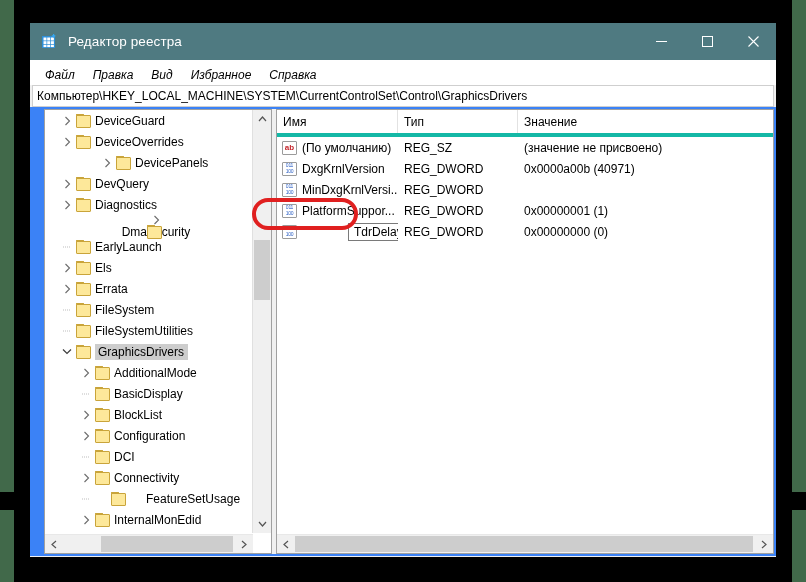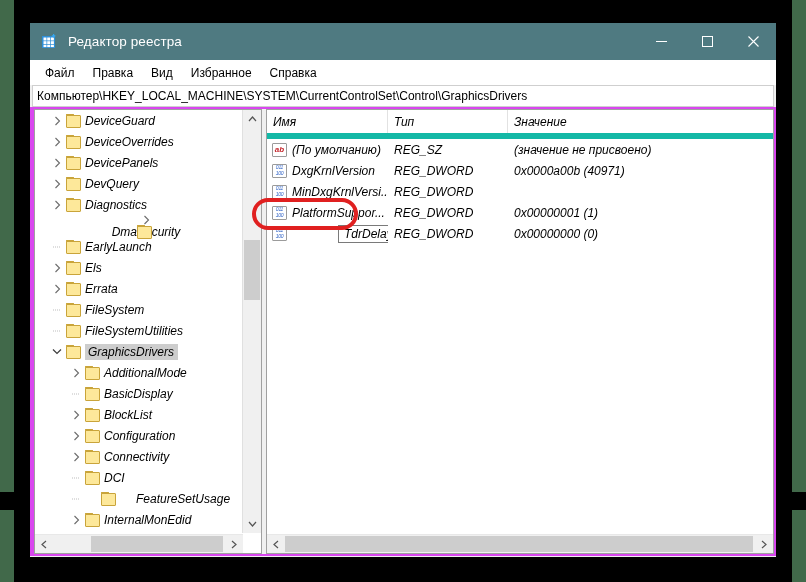--- a/index.html
+++ b/index.html
@@ -86,23 +86,24 @@
     justify-content: center;
     color: #ffffff;
     font-size: 13px;
     cursor: default;
   }
 
   .menubar {
     height: 25px;
     background: #ffffff;
     display: flex;
-    align-items: center;
+    align-items: flex-end;
     padding-left: 6px;
     border-bottom: none;
+    font-style: italic;
   }
   .menu-item {
     font-size: 12px;
     color: #000000;
     padding: 3px 9px;
     font-family: "Liberation Sans", sans-serif;
     cursor: default;
   }
 
   .addressbar {
@@ -116,25 +117,24 @@
     font-size: 12px;
     color: #000000;
     font-family: "Liberation Sans", sans-serif;
     overflow: hidden;
     white-space: nowrap;
   }
 
   .body-area {
     position: relative;
     height: 449px;
-    background: #d946ef;
-    display: flex;
-    padding: 2px 2px 2px 4px;
+    background: #3b82f6;
+    display: flex;
+    padding: 2px 2px 2px 14px;
     box-sizing: border-box;
-    font-style: italic;
   }
 
   
   .tree-pane {
     width: 228px;
     background: #ffffff;
     border: 1px solid #a0a0a0;
     box-sizing: border-box;
     position: relative;
     overflow: hidden;
@@ -286,21 +286,21 @@
     flex: 1;
     background: #ffffff;
     border: 1px solid #a0a0a0;
     box-sizing: border-box;
     position: relative;
     overflow: hidden;
   }
   .col-header {
     height: 23px;
     background: #ffffff;
-    border-bottom: 6px solid #14b8a6;
+    border-bottom: 4px solid #14b8a6;
     display: flex;
     align-items: center;
     font-size: 12px;
     color: #000000;
   }
   .col-h {
     height: 23px;
     display: flex;
     align-items: center;
     padding-left: 6px;
@@ -476,21 +476,21 @@
                   <svg width="7" height="10" viewBox="0 0 7 10">
                     <path d="M1.5 1 L5.5 5 L1.5 9" stroke="#6b6b6b" stroke-width="1.1" fill="none"></path>
                   </svg>
                 </span>
                 <span class="folder">
                   <span class="fld-tab"></span>
                   <span class="fld-back"></span>
                 </span>
                 <span class="tree-label">DeviceOverrides</span>
               </div>
-              <div class="tree-row" style="padding-left: 14px;">
+              <div class="tree-row" style="padding-left: 14px; margin-left: 40px;">
                 <span class="chev">
                   <svg width="7" height="10" viewBox="0 0 7 10">
                     <path d="M1.5 1 L5.5 5 L1.5 9" stroke="#6b6b6b" stroke-width="1.1" fill="none"></path>
                   </svg>
                 </span>
                 <span class="folder">
                   <span class="fld-tab"></span>
                   <span class="fld-back"></span>
                 </span>
                 <span class="tree-label">DevicePanels</span>
@@ -646,41 +646,41 @@
                   </svg>
                 </span>
                 <span class="folder">
                   <span class="fld-tab"></span>
                   <span class="fld-back"></span>
                 </span>
                 <span class="tree-label">Configuration</span>
               </div>
               <div class="tree-row" style="padding-left: 33px;">
                 <span class="chev">
-                  <svg width="7" height="10" viewBox="0 0 7 10">
-                    <path d="M1.5 1 L5.5 5 L1.5 9" stroke="#6b6b6b" stroke-width="1.1" fill="none"></path>
-                  </svg>
-                </span>
-                <span class="folder">
-                  <span class="fld-tab"></span>
-                  <span class="fld-back"></span>
-                </span>
-                <span class="tree-label">Connectivity</span>
-              </div>
-              <div class="tree-row" style="padding-left: 33px;">
-                <span class="chev">
                   <svg width="10" height="10" viewBox="0 0 10 10">
                     <path d="M1 5 H8" stroke="#bdbdbd" stroke-width="1" stroke-dasharray="1 1" fill="none"></path>
                   </svg>
                 </span>
                 <span class="folder">
                   <span class="fld-tab"></span>
                   <span class="fld-back"></span>
                 </span>
                 <span class="tree-label">DCI</span>
+              </div>
+              <div class="tree-row" style="padding-left: 33px;">
+                <span class="chev">
+                  <svg width="7" height="10" viewBox="0 0 7 10">
+                    <path d="M1.5 1 L5.5 5 L1.5 9" stroke="#6b6b6b" stroke-width="1.1" fill="none"></path>
+                  </svg>
+                </span>
+                <span class="folder">
+                  <span class="fld-tab"></span>
+                  <span class="fld-back"></span>
+                </span>
+                <span class="tree-label">Connectivity</span>
               </div>
               <div class="tree-row" style="padding-left: 33px; gap: 16px;">
                 <span class="chev">
                   <svg width="10" height="10" viewBox="0 0 10 10">
                     <path d="M1 5 H8" stroke="#bdbdbd" stroke-width="1" stroke-dasharray="1 1" fill="none"></path>
                   </svg>
                 </span>
                 <span class="folder">
                   <span class="fld-tab"></span>
                   <span class="fld-back"></span>

